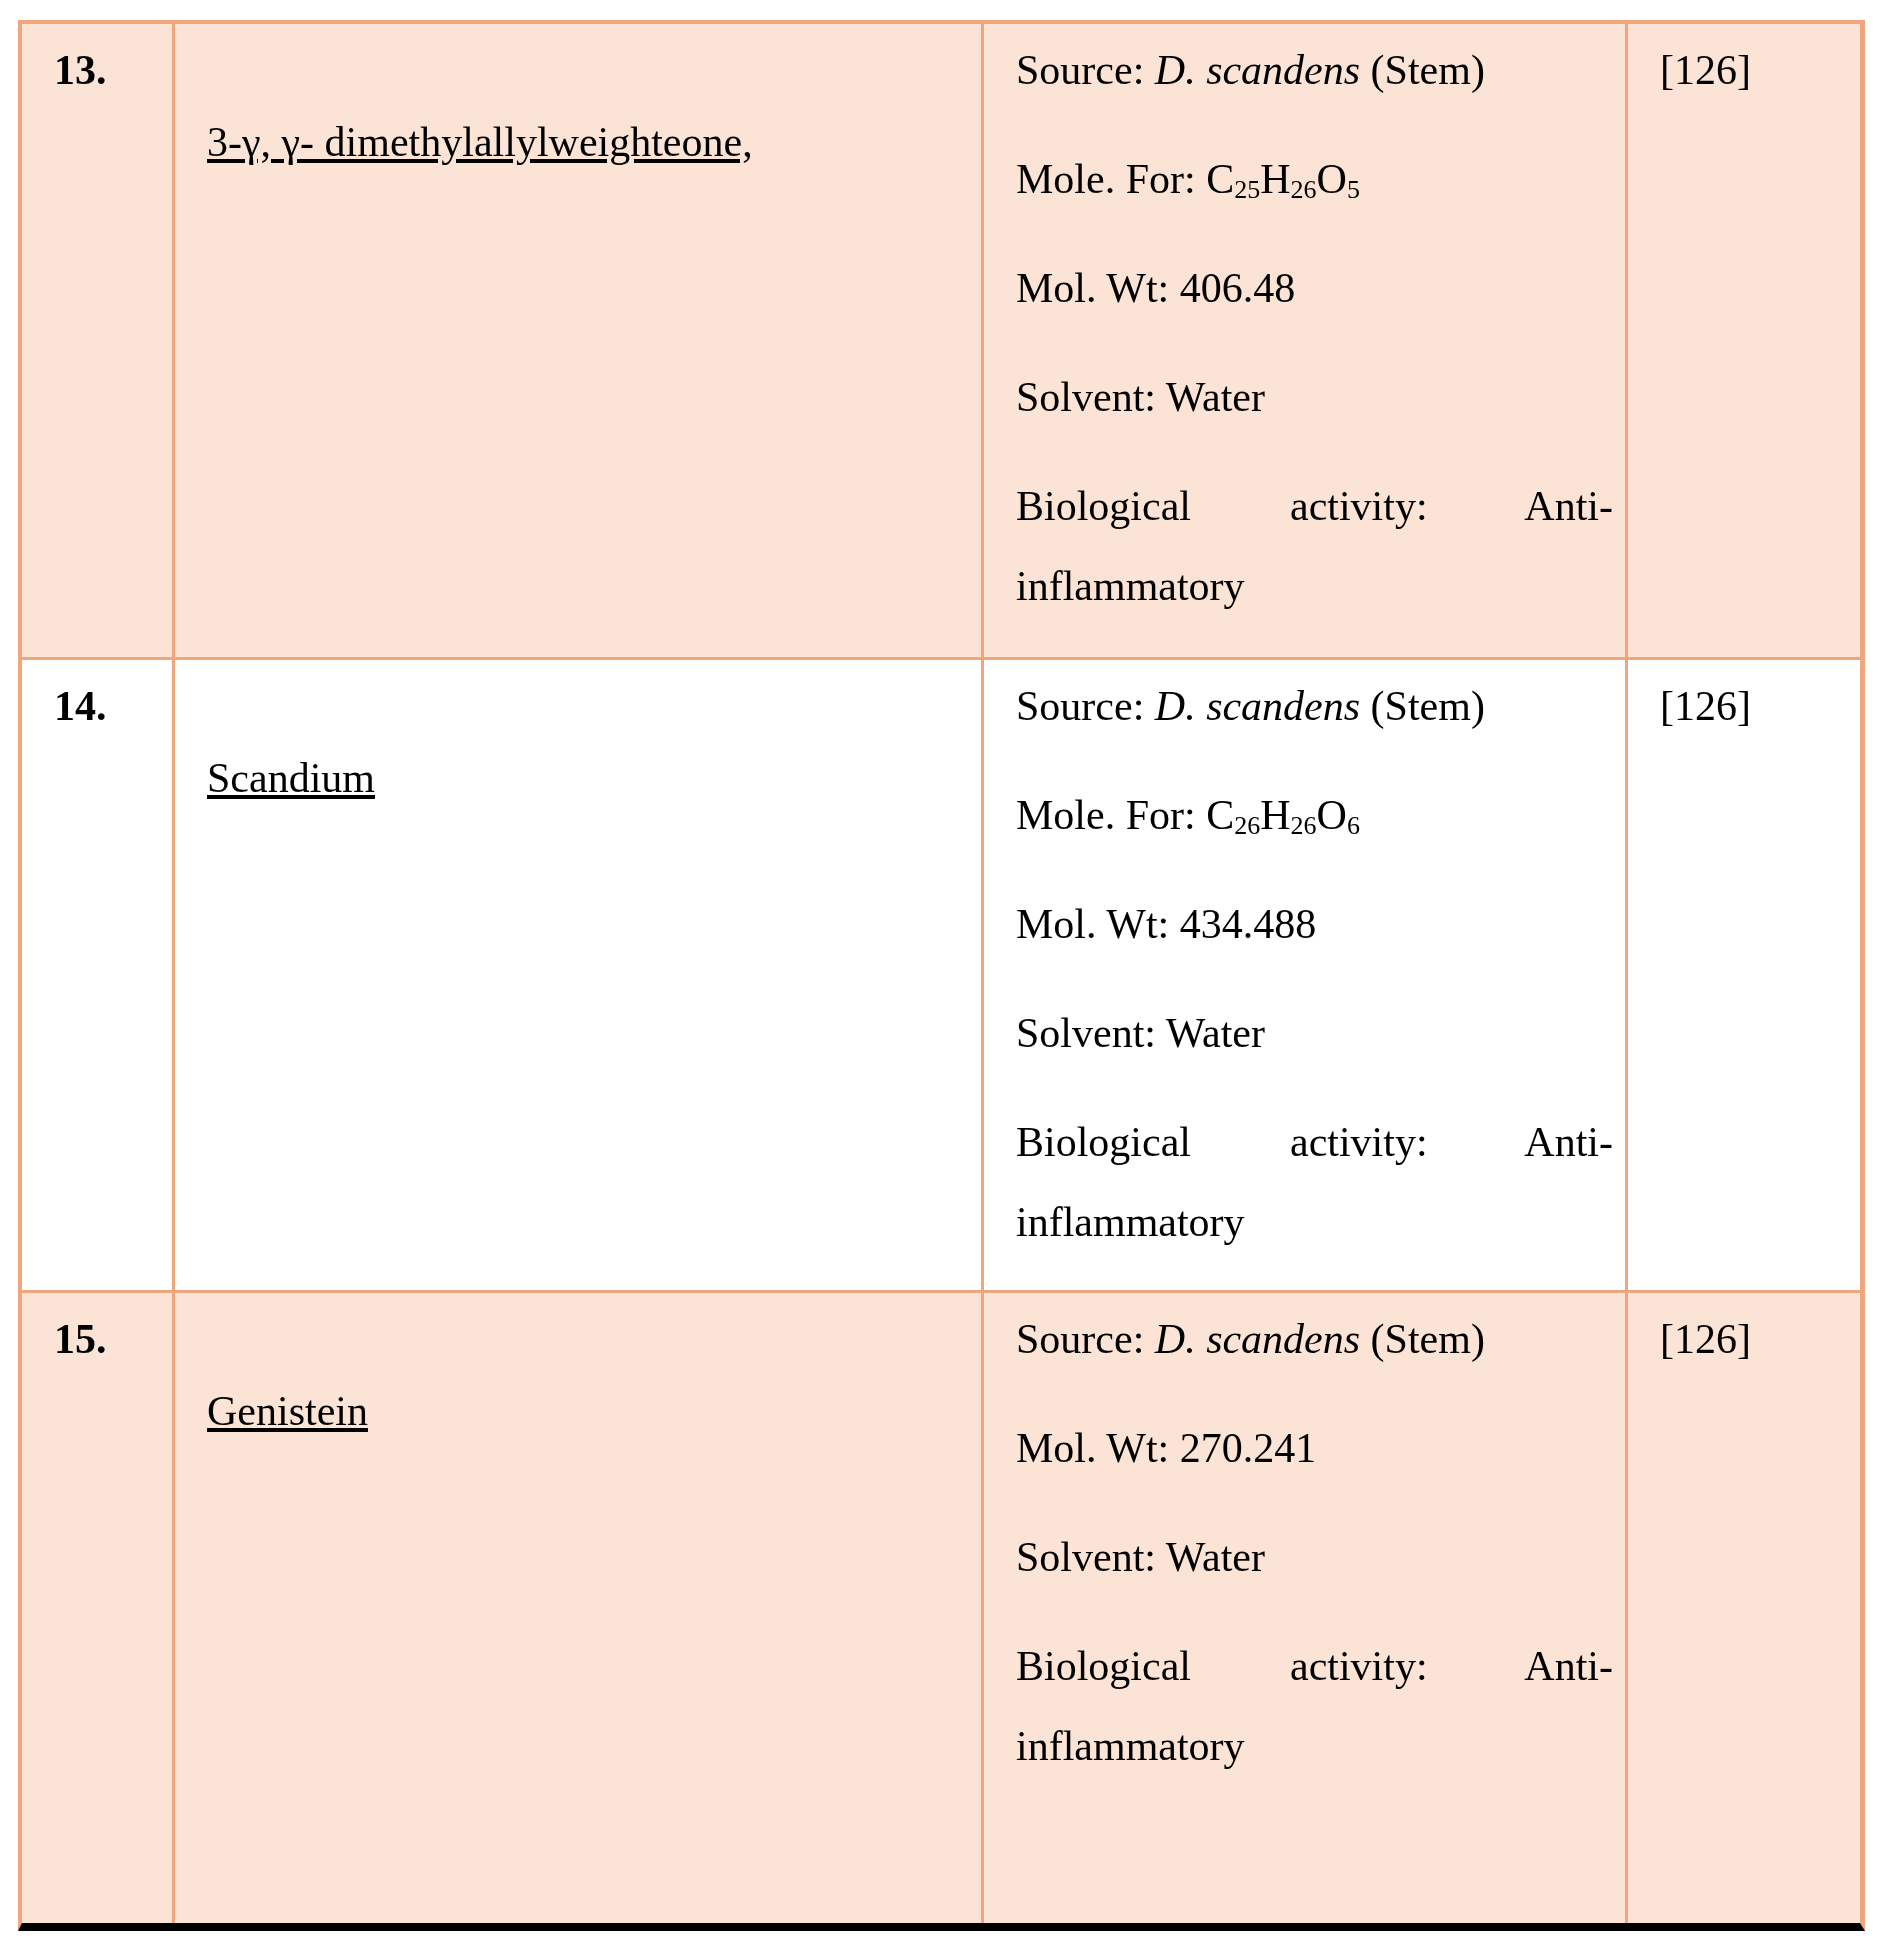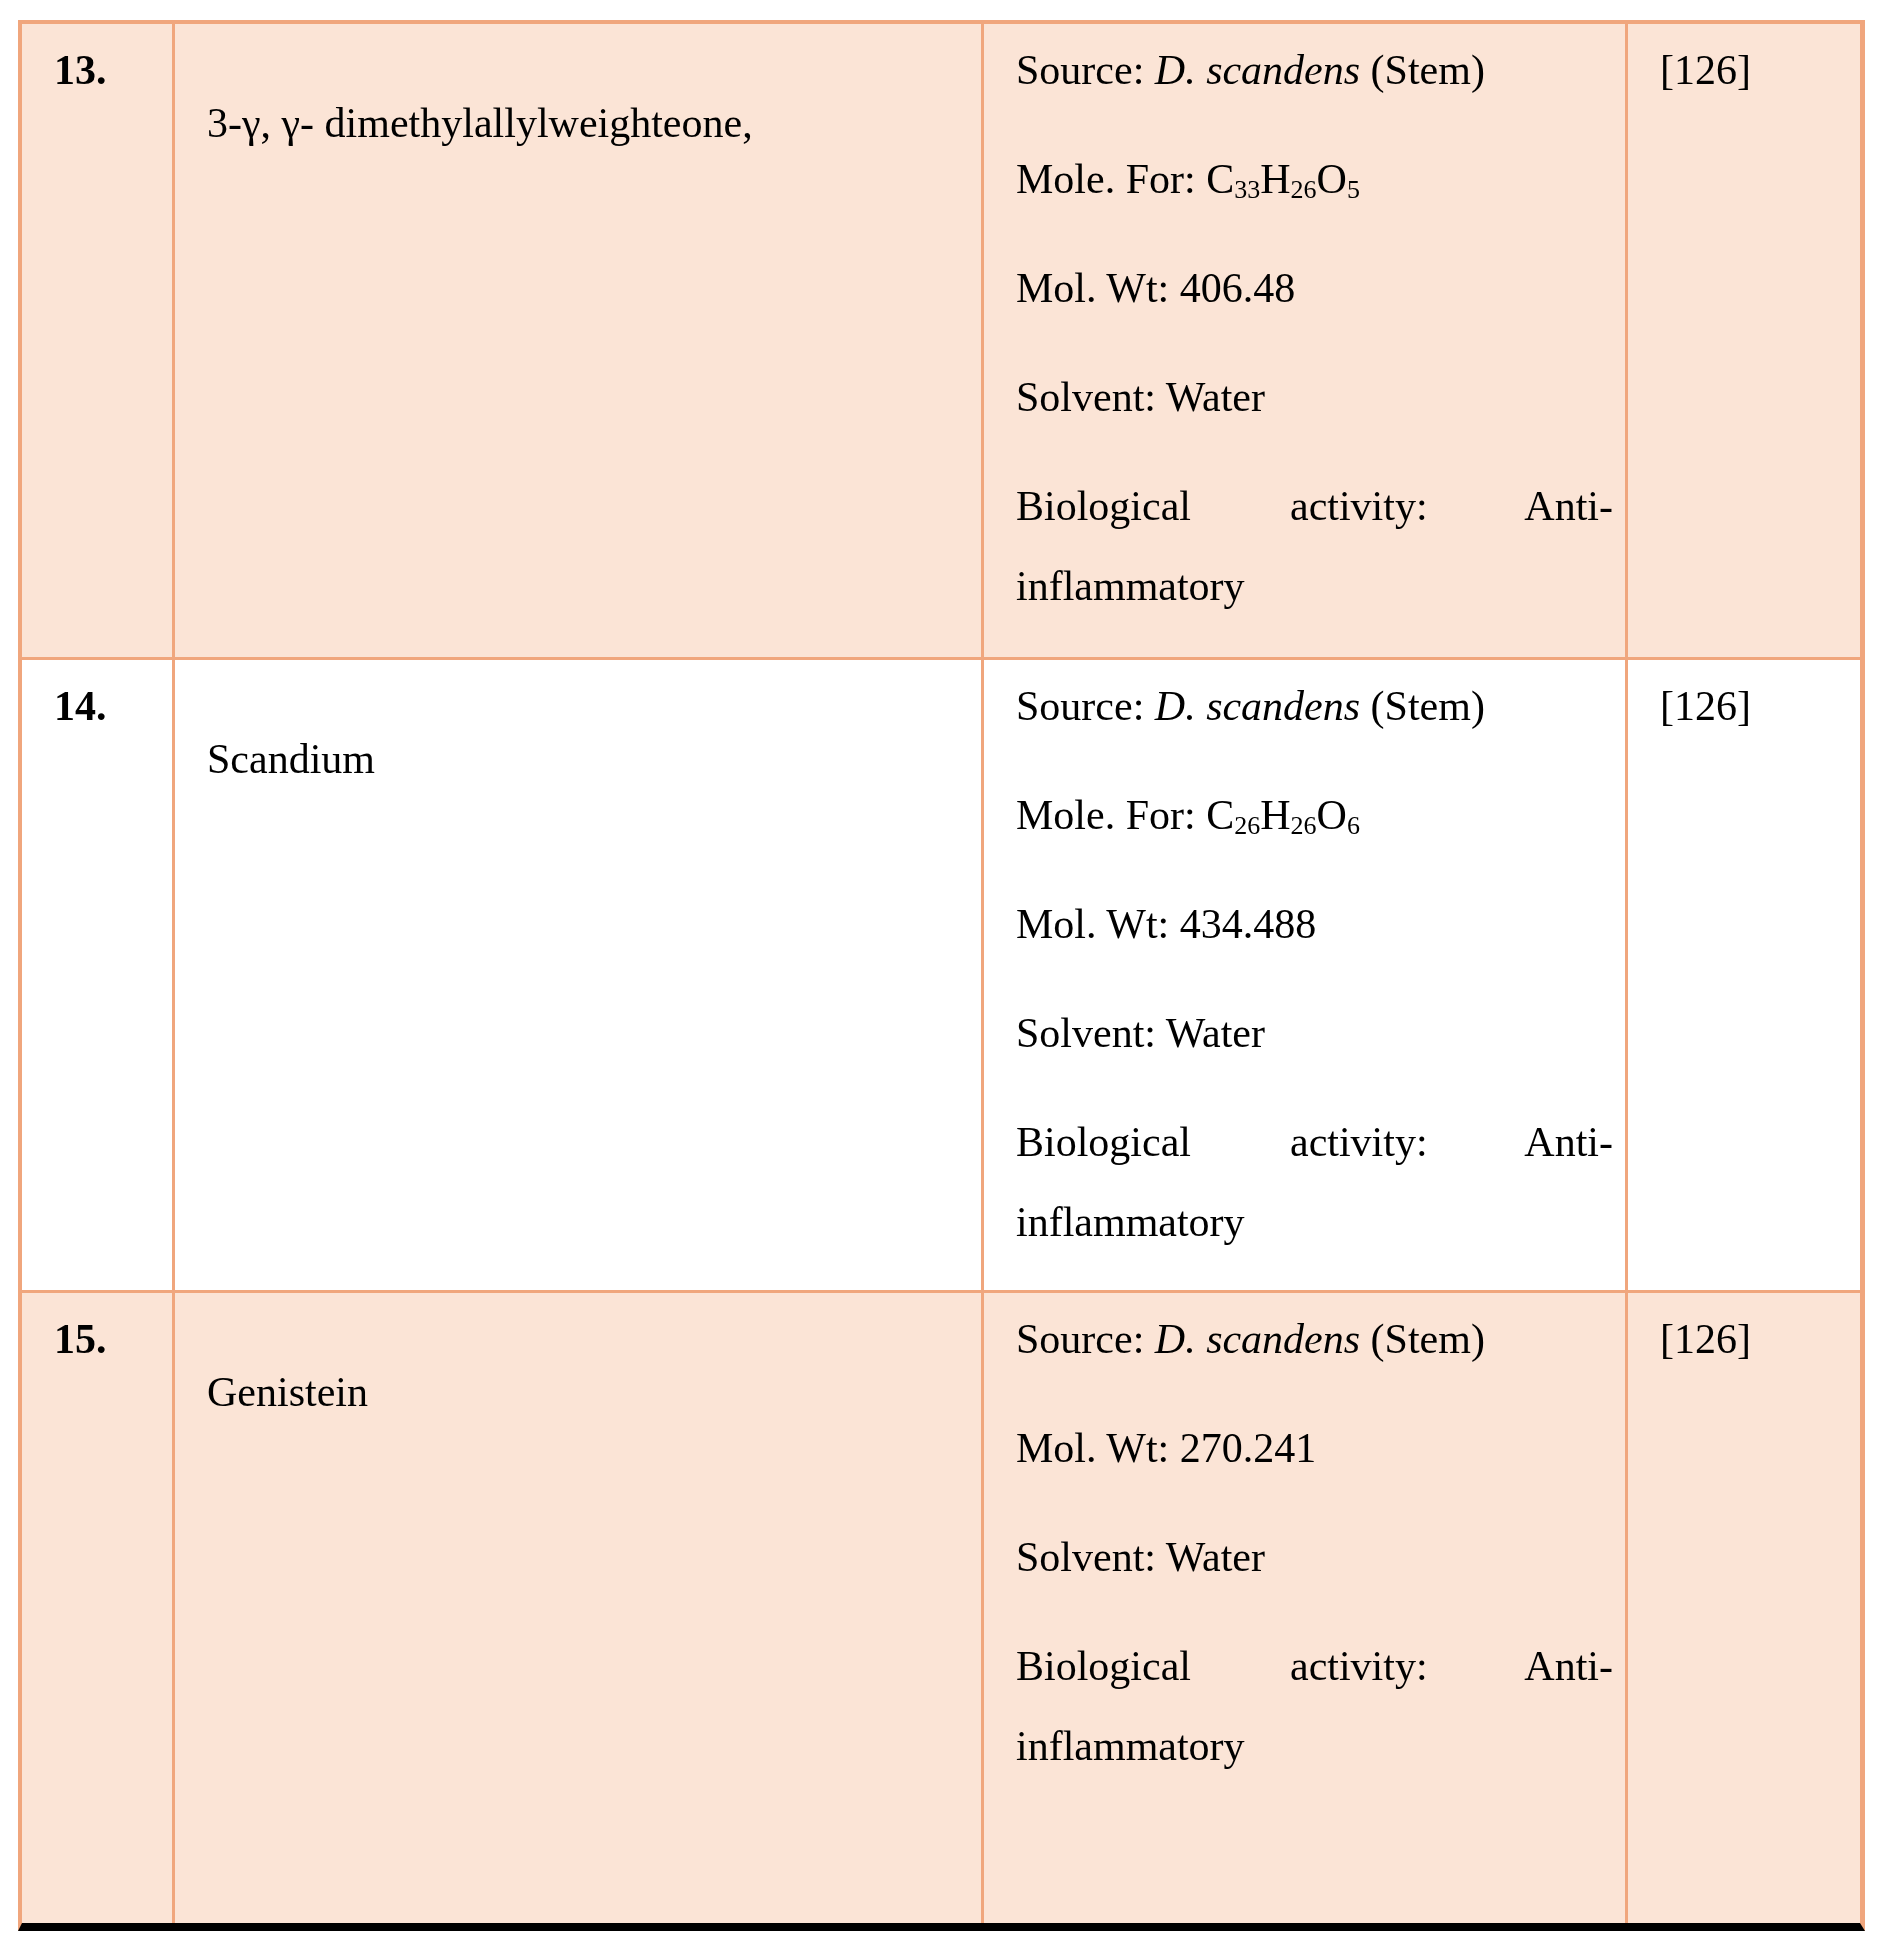--- a/index.html
+++ b/index.html
@@ -41,21 +41,21 @@
   .row + .row { border-top: 3.5px solid var(--accent); }
   .cell {
     padding: 6px 12px 6px 21px;
     overflow: hidden;
     font-size: 42px;
     line-height: 80px;
   }
   .cell + .cell { border-left: 3px solid var(--accent); }
   .cell p { margin: 0 0 29px 11px; }
   .num p { font-weight: bold; }
-  .compound { padding-top: 59px; }
+  .compound { padding-top: 78px; text-decoration: underline; }
   .details p { text-align: left; }
   .details p.bio { text-align: justify; }
   sub {
     font-size: 0.62em;
     line-height: 0;
     vertical-align: baseline;
     position: relative;
     top: 0.18em;
   }
   i { font-style: italic; }
@@ -67,21 +67,21 @@
 
   <div class="row shaded">
     <div class="cell num">
       <p>13.</p>
     </div>
     <div class="cell compound">
       <p>3-γ, γ- dimethylallylweighteone,</p>
     </div>
     <div class="cell details">
       <p><span>Source: </span><i>D. scandens</i><span> (Stem)</span></p>
-      <p><span>Mole. For: </span><span>C<sub>33</sub>H<sub>26</sub>O<sub>5</sub></span></p>
+      <p><span>Mole. For: </span><span>C<sub>25</sub>H<sub>26</sub>O<sub>5</sub></span></p>
       <p>Mol. Wt: 406.48</p>
       <p>Solvent: Water</p>
       <p class="bio">Biological activity: Anti-inflammatory</p>
     </div>
     <div class="cell ref">
       <p>[126]</p>
     </div>
   </div>
 
   <div class="row">

